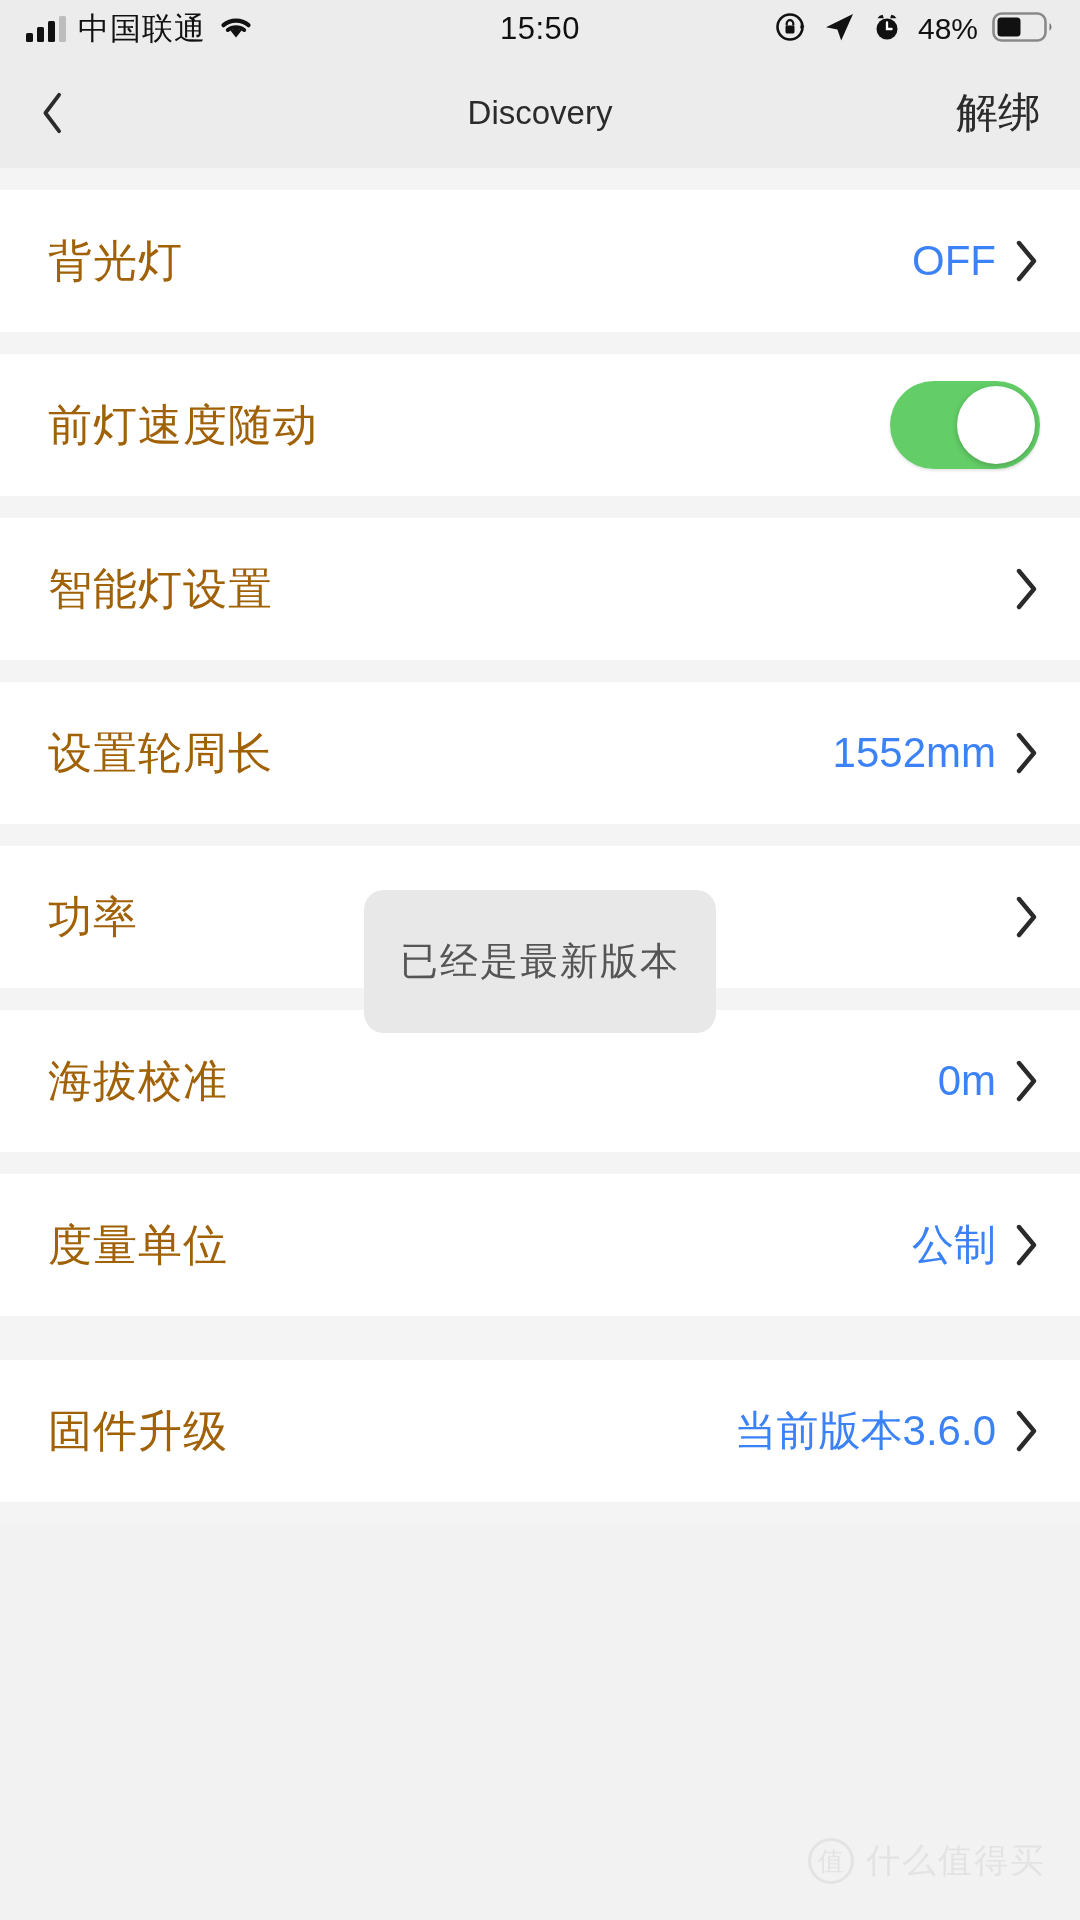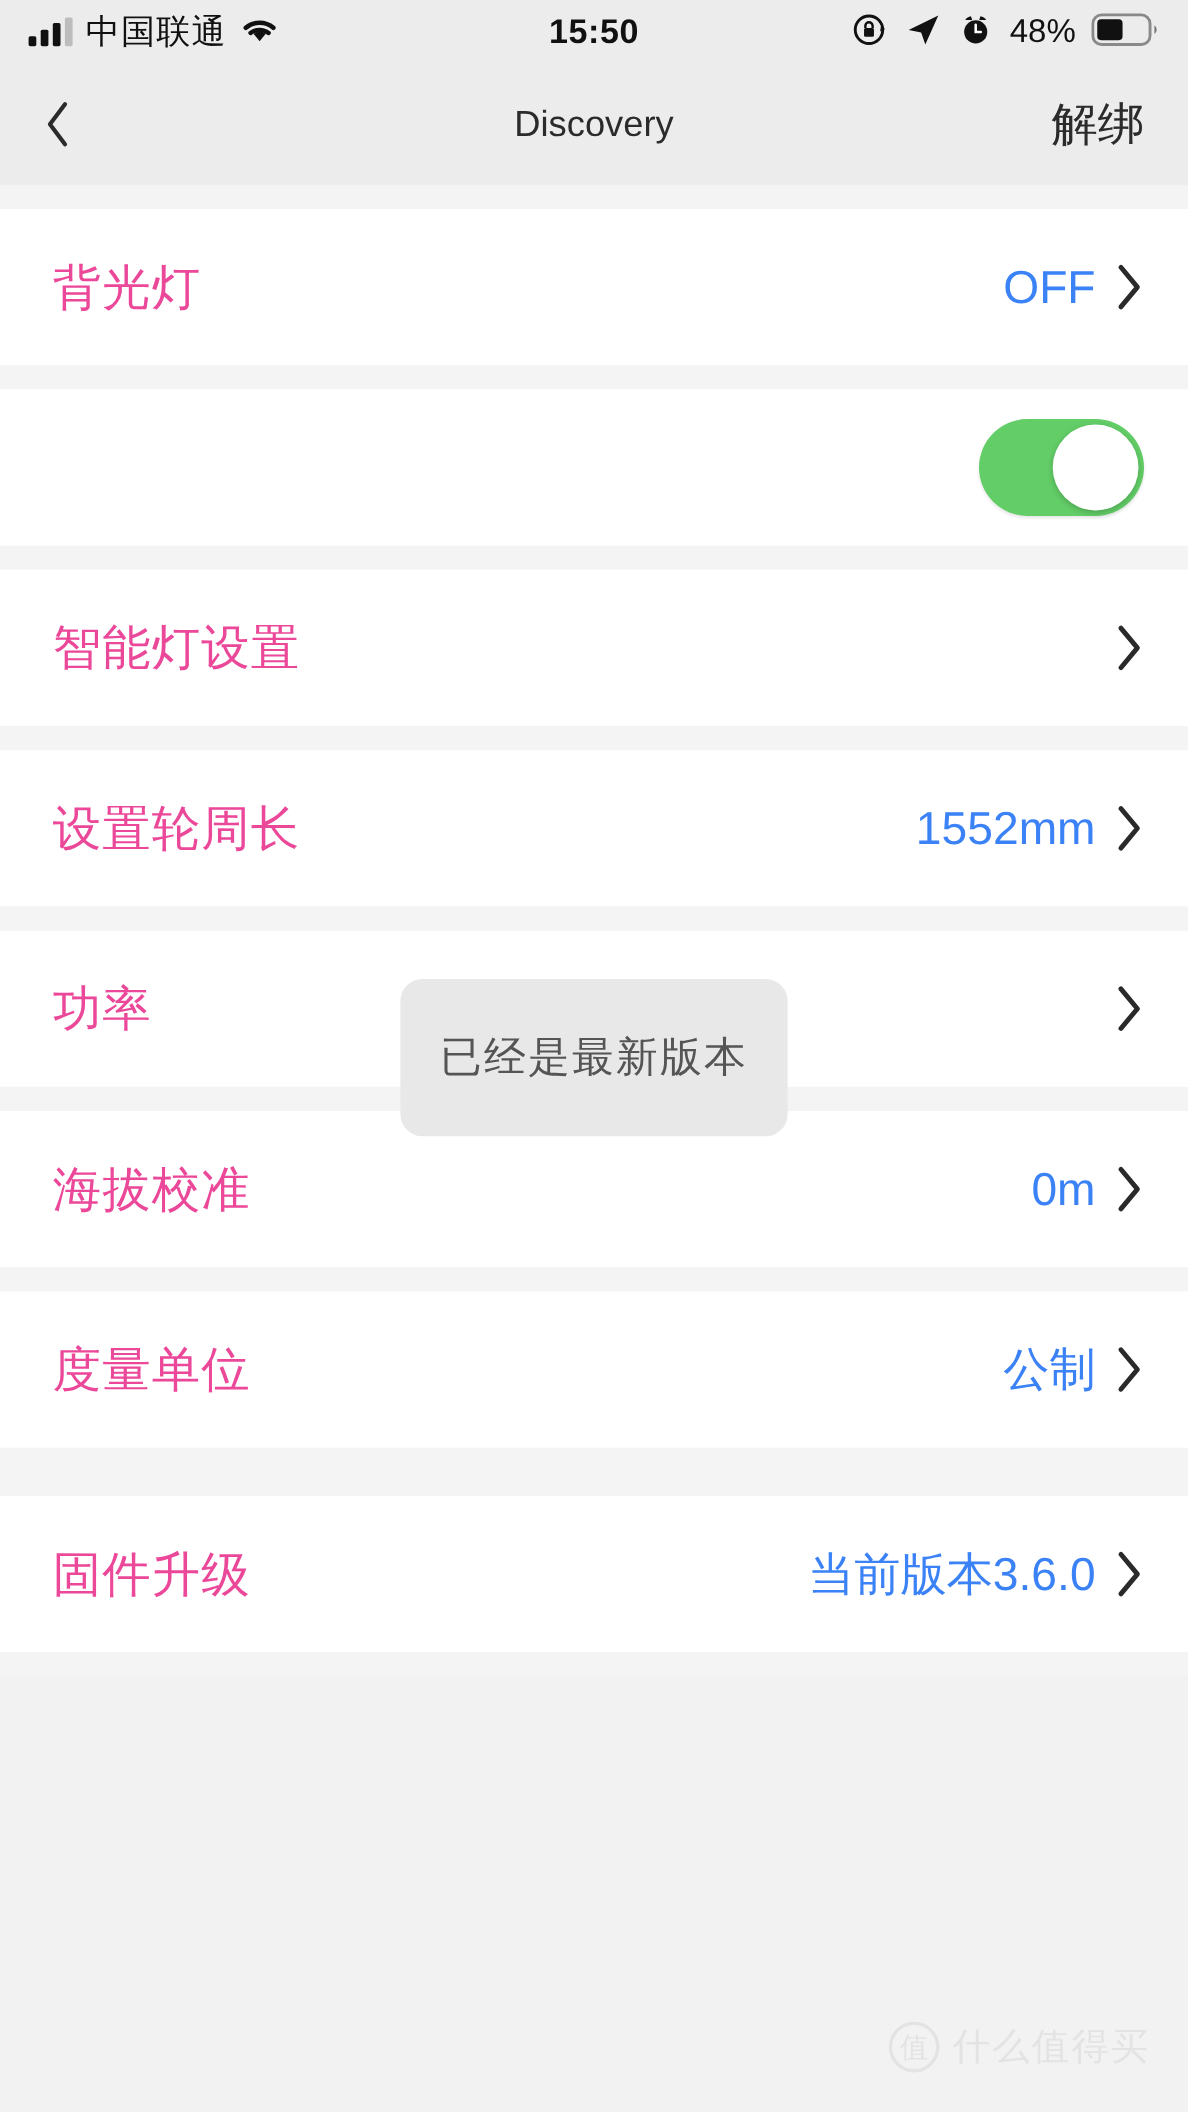--- a/index.html
+++ b/index.html
@@ -21,21 +21,21 @@
     position:relative;
     height:58px;
     background:#ececec;
     display:flex; align-items:center;
     padding:0 26px;
   }
   .sb-left { display:flex; align-items:center; gap:12px; }
   .sb-center {
     position:absolute; left:0; right:0;
     text-align:center;
-    font-size:31px; font-weight:bold; color:#111;
+    font-size:31px; font-weight:normal; color:#111;
     letter-spacing:0.5px;
     pointer-events:none;
   }
   .sb-right {
     margin-left:auto;
     display:flex; align-items:center; gap:14px;
     position:relative; z-index:2;
   }
   .carrier { font-size:31px; color:#111; font-weight:500; letter-spacing:1px; }
   .bat-pct { font-size:30px; color:#111; font-weight:500; }
@@ -78,21 +78,21 @@
   .gap { height:22px; background:#f4f4f4; }
   .row {
     position:relative;
     height:142px;
     background:#ffffff;
     display:flex; align-items:center;
     padding:0 40px 0 48px;
     cursor:pointer;
   }
   .row-label {
-    font-size:44px; color:#ec4899;
+    font-size:44px; color:#a16207;
     letter-spacing:1px;
   }
   .row-right {
     margin-left:auto;
     display:flex; align-items:center; gap:18px;
   }
   .row-value {
     font-size:42px; color:#3b82f6;
   }
 
@@ -219,20 +219,21 @@
         <div class="row-label">背光灯</div>
         <div class="row-right">
           <div class="row-value">OFF</div>
           <svg class="chev" viewBox="0 0 26 44">
             <path d="M5 4 L20 22 L5 40" stroke="#2a2a2a" stroke-width="4.4" fill="none" stroke-linecap="round" stroke-linejoin="round"></path>
           </svg>
         </div>
       </div>
       <div class="gap"></div>
       <div class="row">
+        <div class="row-label">前灯速度随动</div>
         <div class="row-right">
           <div class="toggle">
             <div class="knob"></div>
           </div>
         </div>
       </div>
       <div class="gap"></div>
       <div class="row">
         <div class="row-label">智能灯设置</div>
         <div class="row-right">

